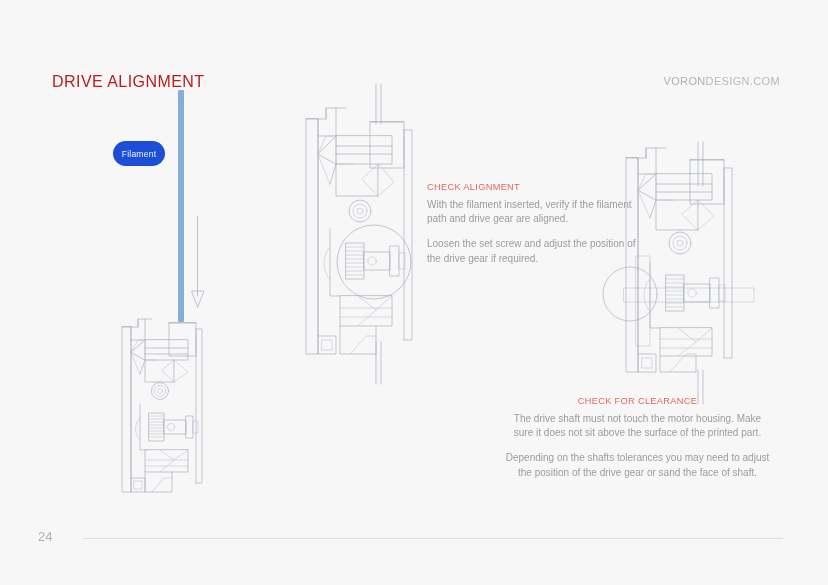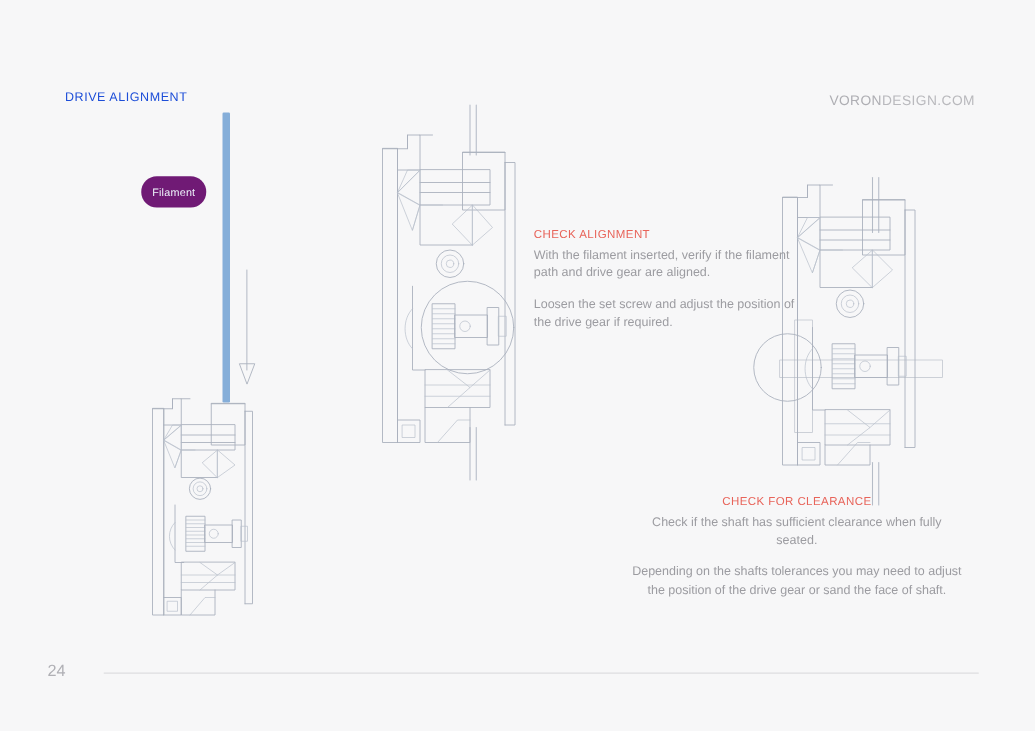--- a/index.html
+++ b/index.html
@@ -15,23 +15,23 @@
     overflow: hidden;
     font-family: "Liberation Sans", sans-serif;
     -webkit-font-smoothing: antialiased;
   }
 
   
   #doc-title {
     position: absolute;
     left: 52px;
     top: 73px;
-    font-size: 10px;
+    font-size: 16px;
     letter-spacing: 0.45px;
-    color: #1d4ed8;
+    color: #b91c1c;
     white-space: nowrap;
   }
   #brand {
     position: absolute;
     right: 48px;
     top: 75px;
     font-size: 11px;
     letter-spacing: 0.35px;
     color: #b9b9bd;
     white-space: nowrap;
@@ -60,21 +60,21 @@
   #blk-clear  { left: 505px; top: 392px; width: 265px; text-align: center; }
 
   
   #filament-pill {
     position: absolute;
     left: 113px;
     top: 141px;
     width: 52px;
     height: 25px;
     border-radius: 13px;
-    background: #701a75;
+    background: #1d4ed8;
     color: #eef4fb;
     font-size: 8.6px;
     letter-spacing: 0.2px;
     display: flex;
     align-items: center;
     justify-content: center;
   }
 
   
   #filament-bar {
@@ -335,20 +335,20 @@
 
 
   <div class="blk" id="blk-align">
     <div class="blk-h">CHECK ALIGNMENT</div>
     <p class="blk-p">With the filament inserted, verify if the filament path and drive gear are aligned.</p>
     <p class="blk-p">Loosen the set screw and adjust the position of the drive gear if required.</p>
   </div>
 
   <div class="blk" id="blk-clear">
     <div class="blk-h">CHECK FOR CLEARANCE</div>
-    <p class="blk-p">Check if the shaft has sufficient clearance when fully seated.</p>
+    <p class="blk-p">The drive shaft must not touch the motor housing. Make sure it does not sit above the surface of the printed part.</p>
     <p class="blk-p">Depending on the shafts tolerances you may need to adjust the position of the drive gear or sand the face of shaft.</p>
   </div>
 
   <div id="page-number">24</div>
   <div id="footer-rule"></div>
 
 </div>
 
 </body></html>

